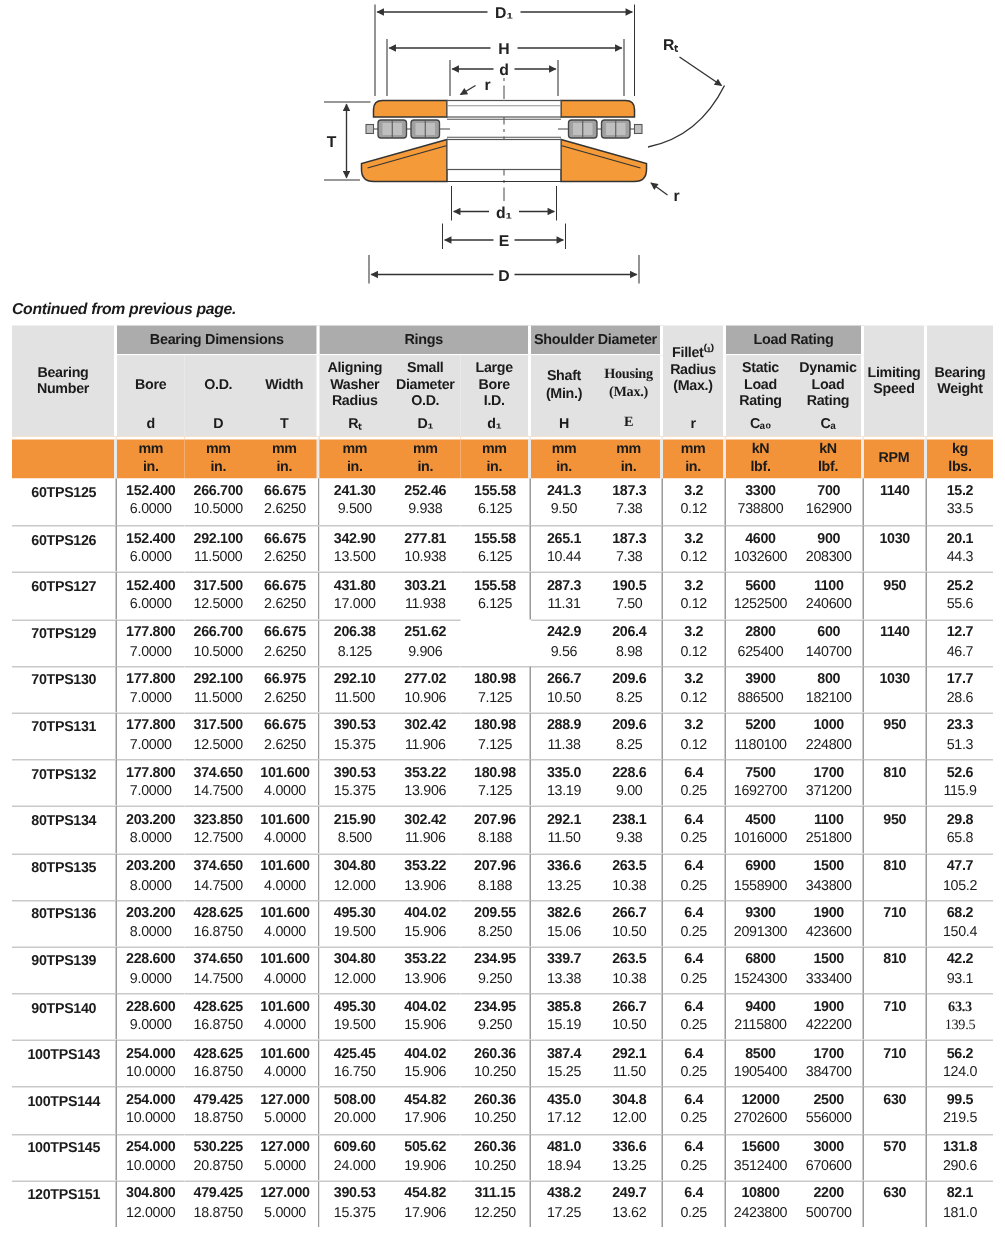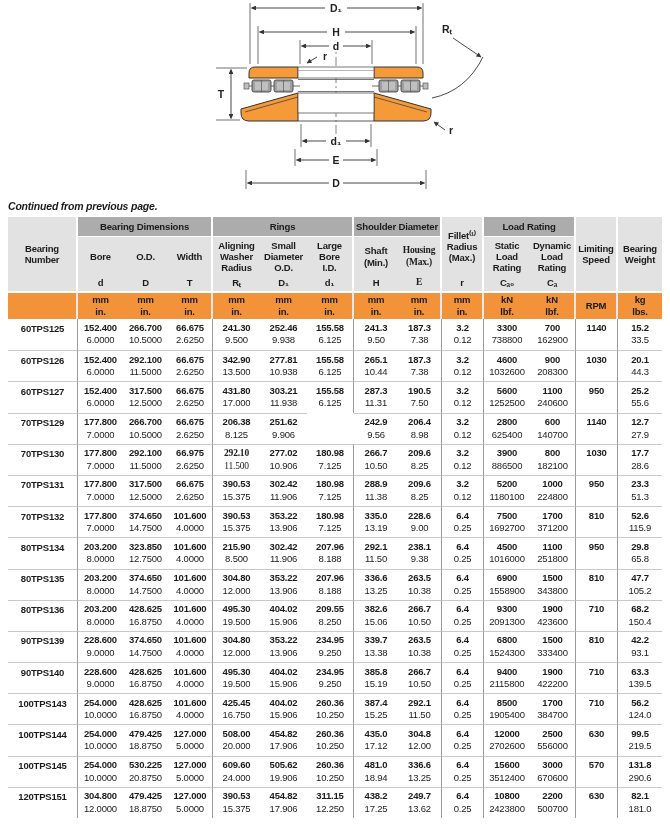--- a/index.html
+++ b/index.html
@@ -459,36 +459,36 @@
       </div>
       <div class="cell data-cell rt dsep" style="grid-area: 7 / 12;">
         <span class="v-mm">600</span>
         <span class="v-in">140700</span>
       </div>
       <div class="cell data-cell rt dsep" style="grid-area: 7 / 13;">
         <span class="v-mm">1140</span>
       </div>
       <div class="cell data-cell rt" style="grid-area: 7 / 14;">
         <span class="v-mm">12.7</span>
-        <span class="v-in">27.9</span>
+        <span class="v-in">46.7</span>
       </div>
       <div class="cell data-cell num rt dsep" style="grid-area: 8 / 1;"><span>70TPS130</span></div>
       <div class="cell data-cell rt" style="grid-area: 8 / 2;">
         <span class="v-mm">177.800</span>
         <span class="v-in">7.0000</span>
       </div>
       <div class="cell data-cell rt" style="grid-area: 8 / 3;">
         <span class="v-mm">292.100</span>
         <span class="v-in">11.5000</span>
       </div>
       <div class="cell data-cell rt dsep" style="grid-area: 8 / 4;">
         <span class="v-mm">66.975</span>
         <span class="v-in">2.6250</span>
       </div>
-      <div class="cell data-cell rt" style="grid-area: 8 / 5; font-family: Liberation Serif, serif;">
+      <div class="cell data-cell rt" style="grid-area: 8 / 5;">
         <span class="v-mm">292.10</span>
         <span class="v-in">11.500</span>
       </div>
       <div class="cell data-cell rt" style="grid-area: 8 / 6;">
         <span class="v-mm">277.02</span>
         <span class="v-in">10.906</span>
       </div>
       <div class="cell data-cell rt dsep" style="grid-area: 8 / 7;">
         <span class="v-mm">180.98</span>
         <span class="v-in">7.125</span>
@@ -873,21 +873,21 @@
         <span class="v-mm">9400</span>
         <span class="v-in">2115800</span>
       </div>
       <div class="cell data-cell rt dsep" style="grid-area: 15 / 12;">
         <span class="v-mm">1900</span>
         <span class="v-in">422200</span>
       </div>
       <div class="cell data-cell rt dsep" style="grid-area: 15 / 13;">
         <span class="v-mm">710</span>
       </div>
-      <div class="cell data-cell rt" style="grid-area: 15 / 14;">
+      <div class="cell data-cell rt" style="grid-area: 15 / 14; font-family: Liberation Serif, serif;">
         <span class="v-mm">63.3</span>
         <span class="v-in">139.5</span>
       </div>
       <div class="cell data-cell num rt dsep" style="grid-area: 16 / 1;"><span>100TPS143</span></div>
       <div class="cell data-cell rt" style="grid-area: 16 / 2;">
         <span class="v-mm">254.000</span>
         <span class="v-in">10.0000</span>
       </div>
       <div class="cell data-cell rt" style="grid-area: 16 / 3;">
         <span class="v-mm">428.625</span>

